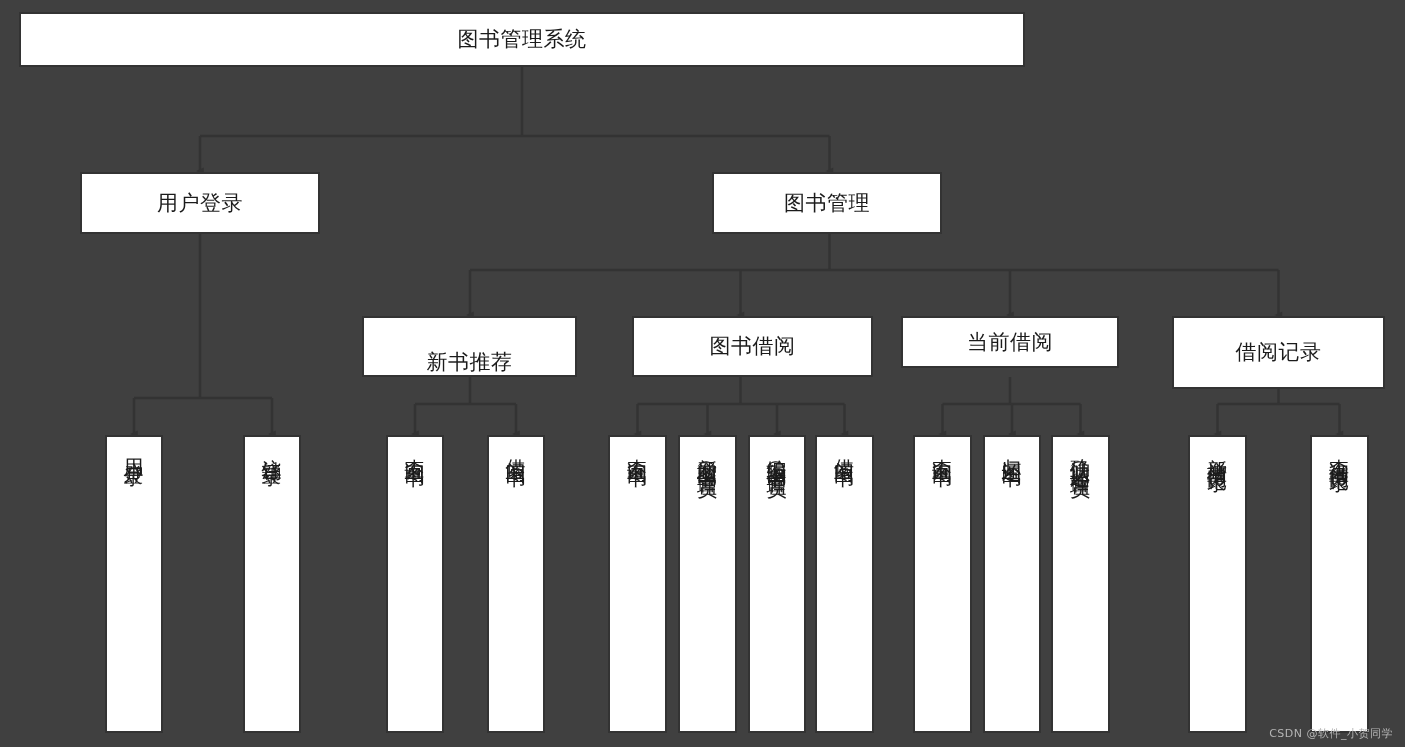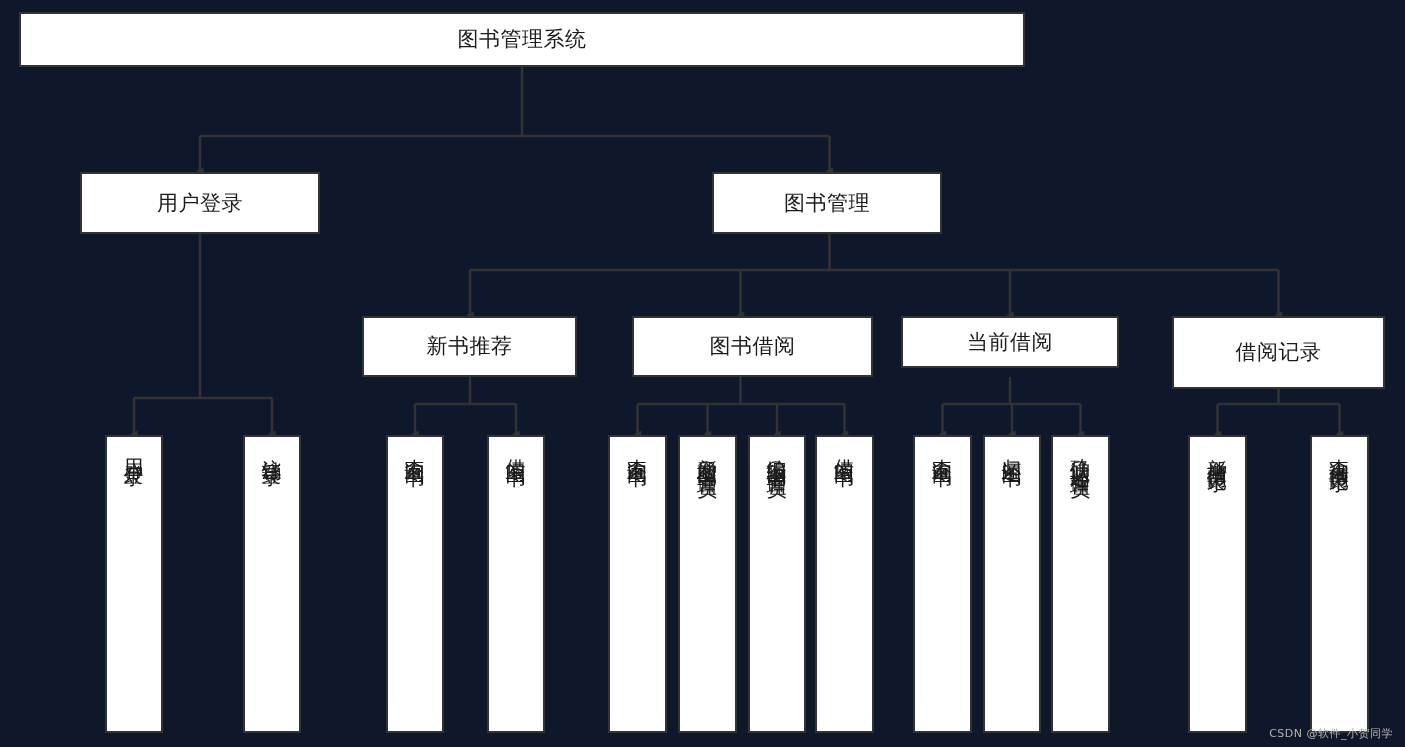--- a/index.html
+++ b/index.html
@@ -7,21 +7,21 @@
     padding: 0;
     background: #ffffff;
   }
   body {
     font-family: "DejaVu Sans", "Liberation Sans", sans-serif;
   }
   #canvas {
     position: relative;
     width: 1405px;
     height: 747px;
-    background: #0f172a;
+    background: #404040;
     overflow: hidden;
   }
   svg.wires {
     position: absolute;
     left: 0;
     top: 0;
     width: 1405px;
     height: 747px;
   }
   .node {
@@ -117,21 +117,21 @@
   <div id="node-layer">
       <div class="node" id="node-root" style="left: 19px; top: 12px; width: 1006px; height: 55px; border-color: rgb(51, 51, 51);">
         <span class="node-label" style="color: rgb(27, 27, 27);">图书管理系统</span>
       </div>
       <div class="node" id="node-login" style="left: 80px; top: 172px; width: 240px; height: 62px; border-color: rgb(51, 51, 51);">
         <span class="node-label" style="color: rgb(27, 27, 27);">用户登录</span>
       </div>
       <div class="node" id="node-bookmgmt" style="left: 712px; top: 172px; width: 230px; height: 62px; border-color: rgb(51, 51, 51);">
         <span class="node-label" style="color: rgb(27, 27, 27);">图书管理</span>
       </div>
-      <div class="node" id="node-newbook" style="left: 362px; top: 316px; width: 215px; height: 61px; border-color: rgb(51, 51, 51);">
+      <div class="node" id="node-newbook" style="left: 362px; top: 316px; width: 215px; height: 61px; border-color: rgb(51, 51, 51); align-items: flex-end;">
         <span class="node-label" style="color: rgb(27, 27, 27);">新书推荐</span>
       </div>
       <div class="node" id="node-borrow" style="left: 632px; top: 316px; width: 241px; height: 61px; border-color: rgb(51, 51, 51);">
         <span class="node-label" style="color: rgb(27, 27, 27);">图书借阅</span>
       </div>
       <div class="node" id="node-current" style="left: 901px; top: 316px; width: 218px; height: 52px; border-color: rgb(51, 51, 51);">
         <span class="node-label" style="color: rgb(27, 27, 27);">当前借阅</span>
       </div>
       <div class="node" id="node-records" style="left: 1172px; top: 316px; width: 213px; height: 73px; border-color: rgb(51, 51, 51);">
         <span class="node-label" style="color: rgb(27, 27, 27);">借阅记录</span>

